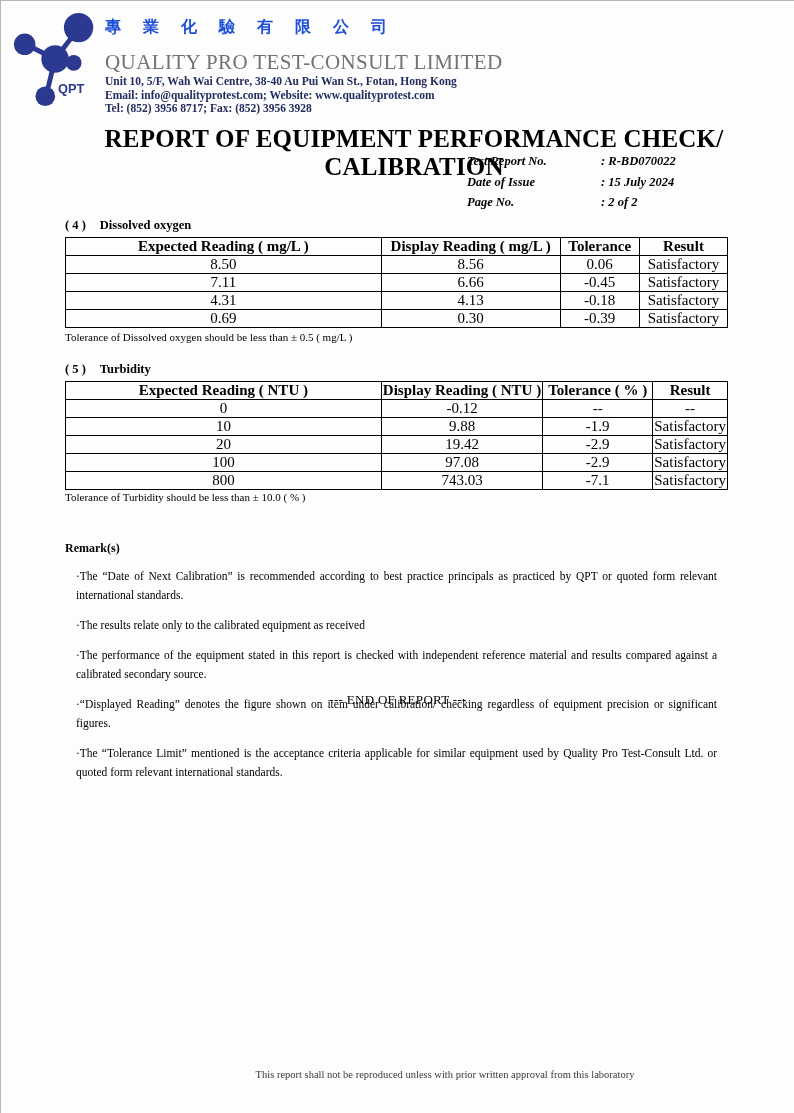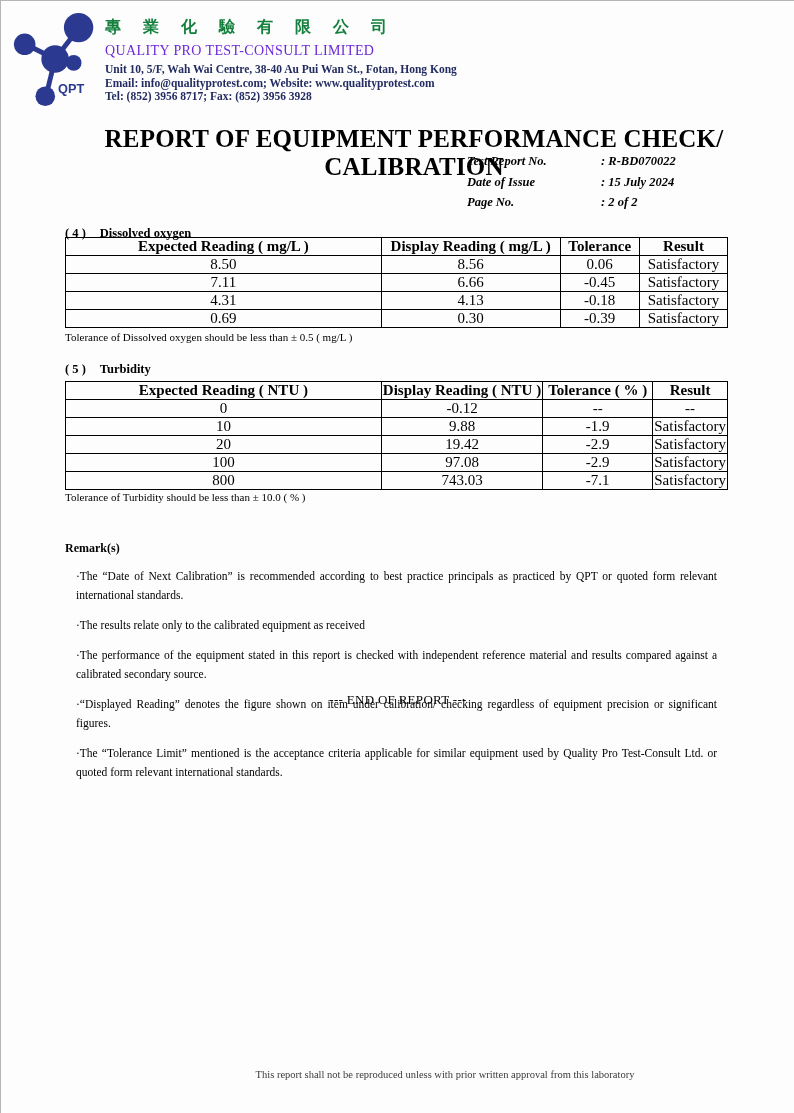--- a/index.html
+++ b/index.html
@@ -5,22 +5,22 @@
   html,body{margin:0;padding:0;background:#e9e9e9;}
   .page{
     position:relative;width:794px;height:1113px;margin:0 auto;
     background:#fdfdfd;overflow:hidden;
     border-top:1px solid #b5b5b5;border-left:1px solid #b5b5b5;
     font-family:"Liberation Serif", serif;color:#000;
   }
   
   .logo{position:absolute;left:8px;top:6px;width:98px;height:100px;}
   .company{position:absolute;left:104px;top:16px;width:420px;}
-  .company-cn{font-size:16px;letter-spacing:9px;color:#15803d;font-weight:bold;line-height:20px;}
-  .company-en{font-size:14px;color:#6d28d9;letter-spacing:0.4px;line-height:25px;margin-top:1px;}
+  .company-cn{font-size:16px;letter-spacing:9px;color:#1d4ed8;font-weight:bold;line-height:20px;}
+  .company-en{font-size:21px;color:#737373;letter-spacing:0.4px;line-height:25px;margin-top:13px;}
   .addr-line{font-size:11.5px;font-weight:bold;color:#232c60;line-height:13.5px;}
   
   .report-title{position:absolute;left:0;top:124px;width:100%;text-align:center;
     font-size:25px;font-weight:bold;letter-spacing:0.2px;padding-left:16px;}
   
   .info{position:absolute;left:466px;top:150px;font-size:12.5px;font-weight:bold;font-style:italic;}
   .info-row{line-height:20.5px;}
   .info-label{display:inline-block;width:134px;}
   
   .section-heading{position:absolute;left:64px;font-size:12.5px;font-weight:bold;}
@@ -78,21 +78,21 @@
       <span class="info-label">Test Report No.</span><span>: R-BD070022</span>
     </div>
     <div class="info-row">
       <span class="info-label">Date of Issue</span><span>: 15 July 2024</span>
     </div>
     <div class="info-row">
       <span class="info-label">Page No.</span><span>: 2 of 2</span>
     </div>
   </div>
 
-  <div class="section-heading" style="top:217px;margin-top:8px;">
+  <div class="section-heading" style="top:217px;">
     <span class="sec-num">( 4 )</span><span>Dissolved oxygen</span>
   </div>
 
   <table class="dtable" style="top:236px;">
     <colgroup>
         <col style="width:47.7%">
         <col style="width:27.0%">
         <col style="width:12.0%">
         <col style="width:13.3%">
       </colgroup>

